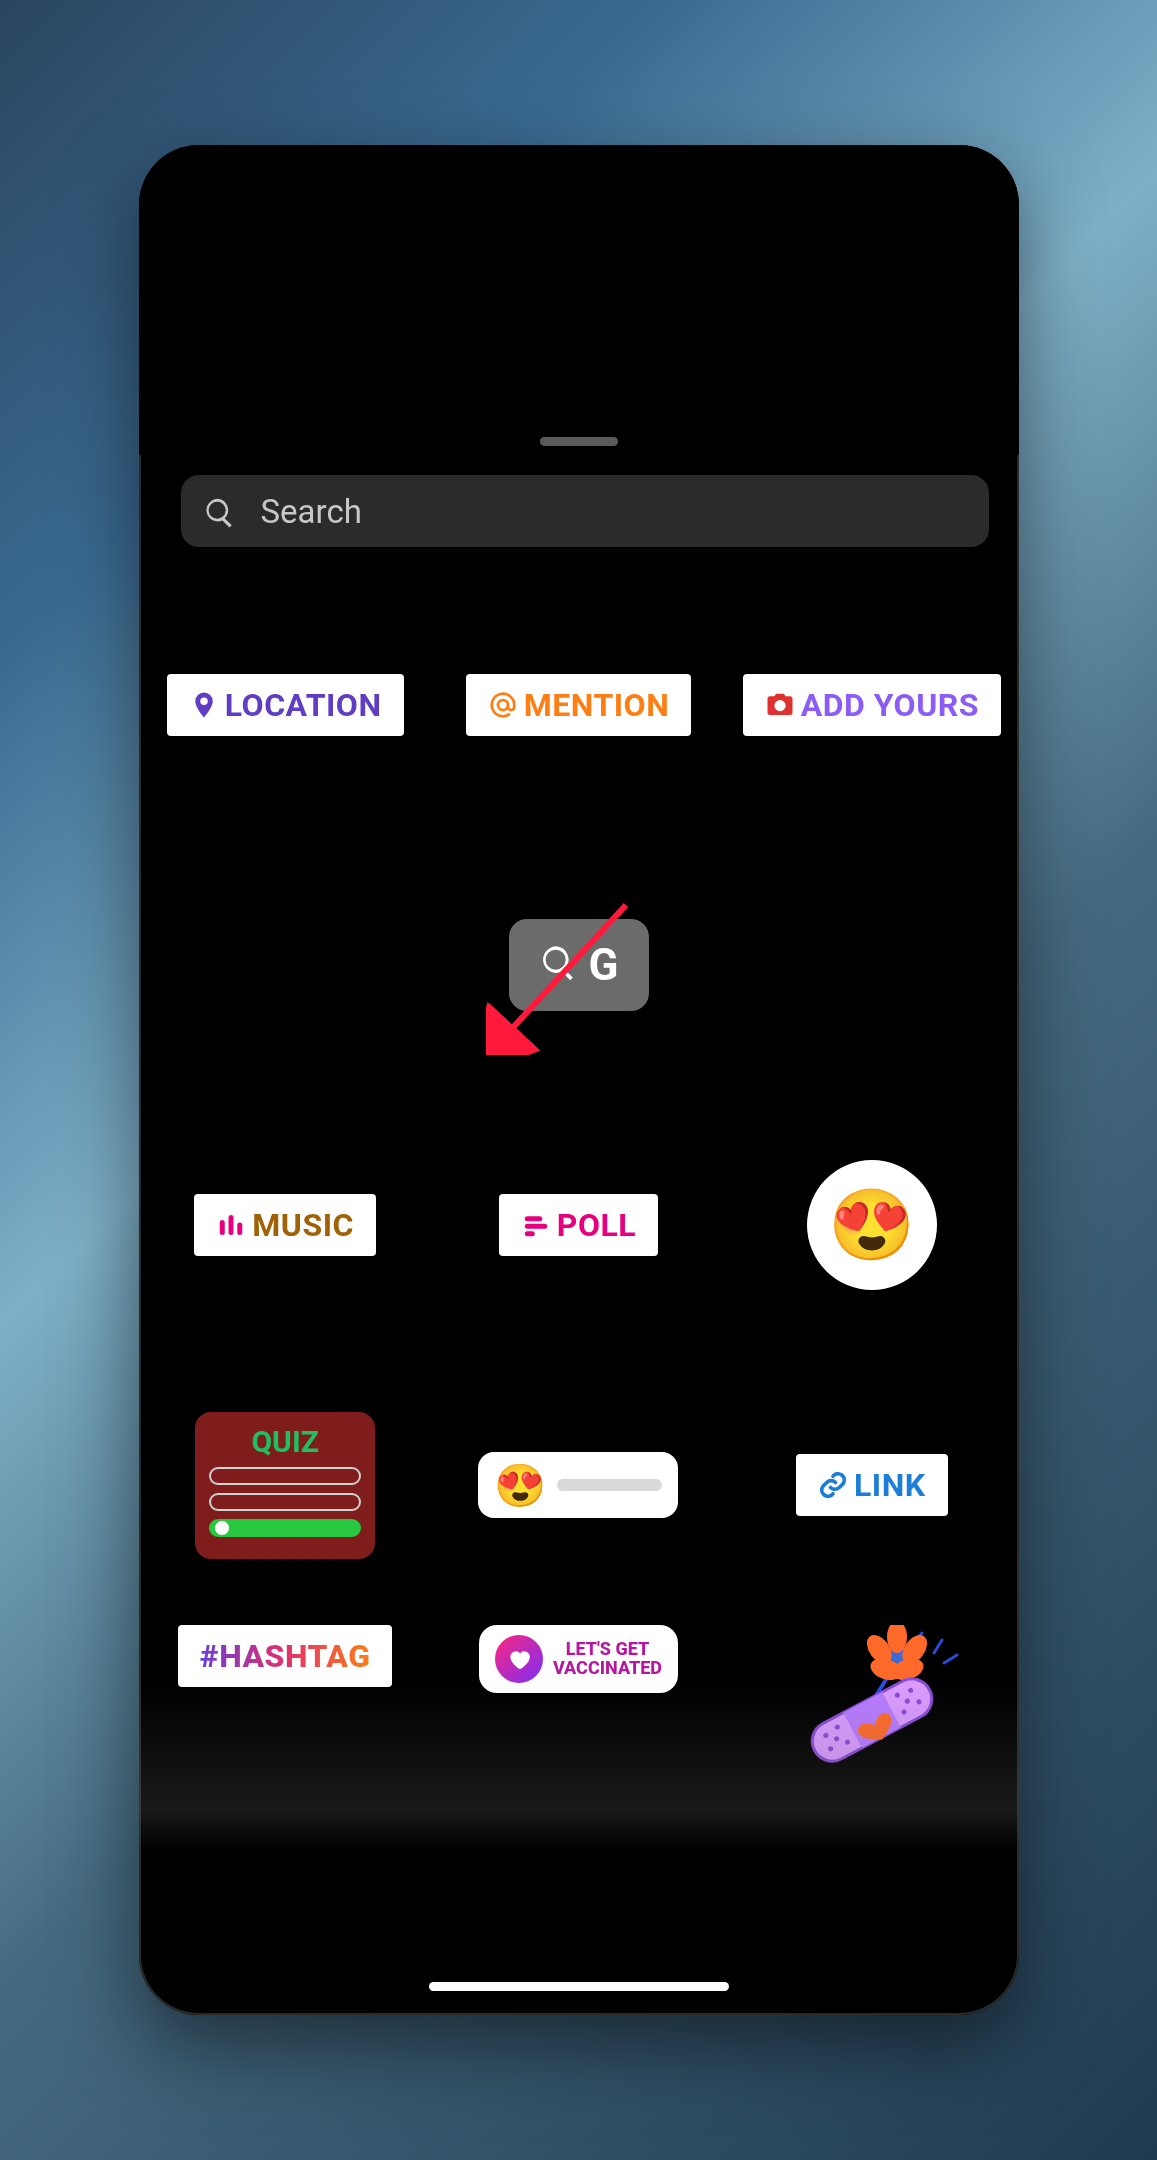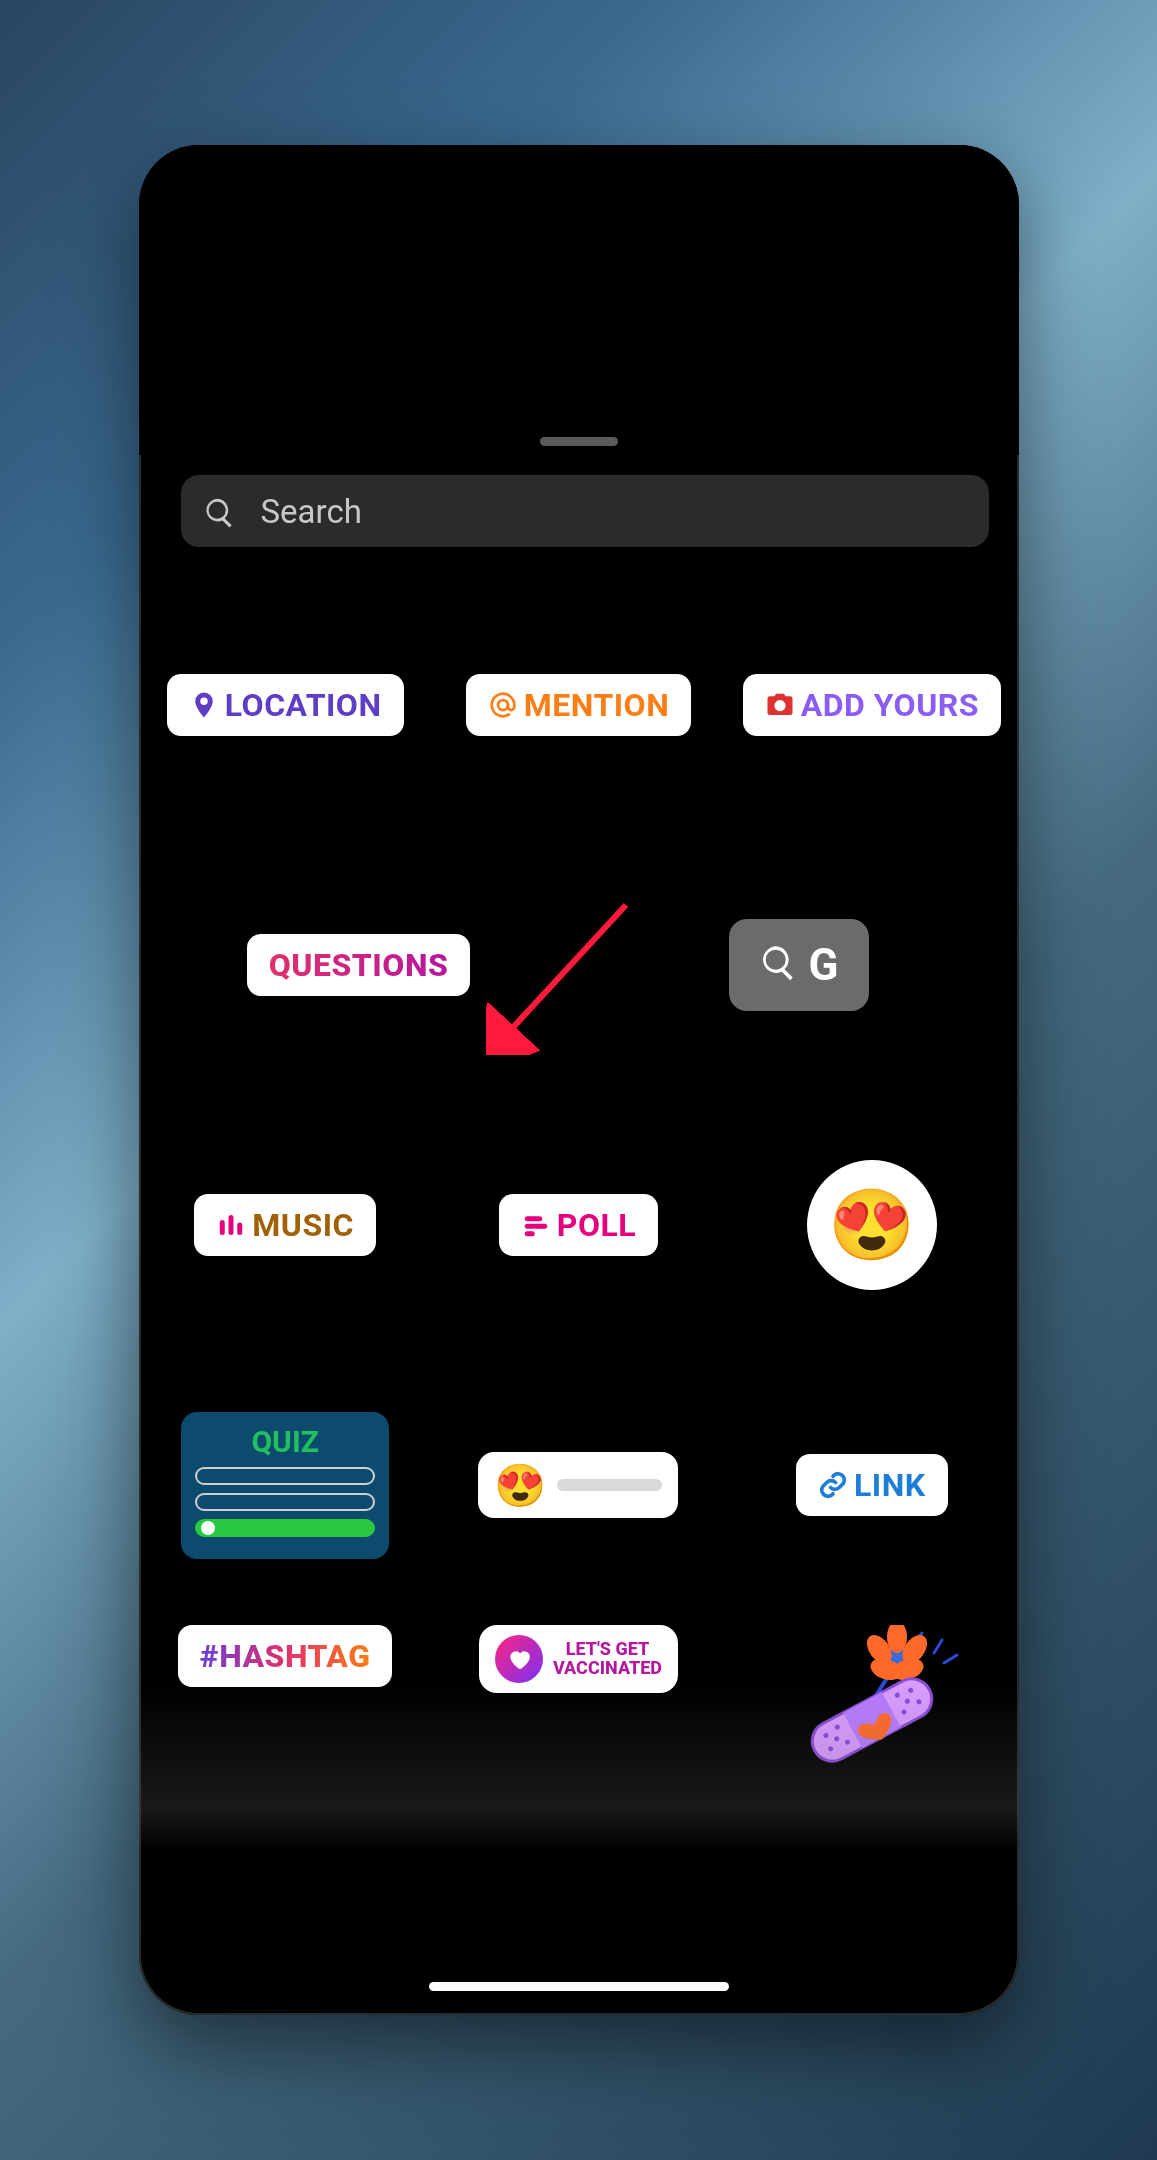--- a/index.html
+++ b/index.html
@@ -73,21 +73,21 @@
   }
   .cell {
     width: 260px;
     display: flex;
     flex-direction: column;
     align-items: center;
     justify-content: center;
   }
   .pill {
     background: #fff;
-    border-radius: 14px;
+    border-radius: 4px;
     padding: 12px 22px;
     display: inline-flex;
     align-items: center;
     gap: 6px;
     font-weight: 700;
     letter-spacing: .5px;
     font-size: 32px;
     white-space: nowrap;
     box-shadow: 0 2px 4px rgba(0,0,0,.2);
   }
@@ -136,21 +136,21 @@
     box-shadow: 0 2px 4px rgba(0,0,0,.2);
     position: relative;
   }
   .emoji-bubble::after{
     content:""; position:absolute; right:-4px; bottom:4px;
     width:28px; height:28px; background:#d0d0d0; border-radius:50%;
     z-index:-1;
   }
   .emoji-face { font-size: 70px; line-height:1; }
   .quiz-card {
-    background:#0c4a6e; border-radius:16px; width:208px; padding:12px 14px 14px;
+    background:#7f1d1d; border-radius:16px; width:180px; padding:12px 14px 14px;
     box-shadow: 0 2px 4px rgba(0,0,0,.2);
   }
   .quiz-title { color:#20c060; font-size:30px; font-weight:700; text-align:center; margin-bottom:8px;}
   .qbar { height:18px; border:2px solid #d0d0d0; border-radius:10px; margin-bottom:8px;}
   .qbar.green { background:#28c840; border-color:#28c840; position:relative;}
   .qbar.green::before{
     content:""; position:absolute; left:4px; top:50%; transform:translateY(-50%);
     width:14px; height:14px; background:#fff; border-radius:50%;
   }
   .slider-card{
@@ -239,25 +239,20 @@
             <svg viewBox="0 0 24 24" fill="#e03131">
                 <path d="M9 3h6l1.5 2H20a2 2 0 012 2v11a2 2 0 01-2 2H4a2 2 0 01-2-2V7a2 2 0 012-2h3.5L9 3zm3 5a4.5 4.5 0 100 9 4.5 4.5 0 000-9z"></path>
               </svg>
           </span>
           <span class="lbl-addyours">ADD YOURS</span>
         </div>
       </div>
     </div>
 
     <div class="row">
-      <div class="cell">
-        <div class="pill">
-          <span class="lbl-questions">QUESTIONS</span>
-        </div>
-      </div>
       <div class="cell">
         <div class="gif-pill">
           <span>
             <svg viewBox="0 0 24 24">
                 <path fill="#fff" d="M10 2a8 8 0 015.29 13.71l5 5-1.58 1.58-5-5A8 8 0 1110 2zm0 2a6 6 0 100 12 6 6 0 000-12z"></path>
               </svg>
           </span>
           <span class="gif-letter">G</span>
         </div>
       </div>

